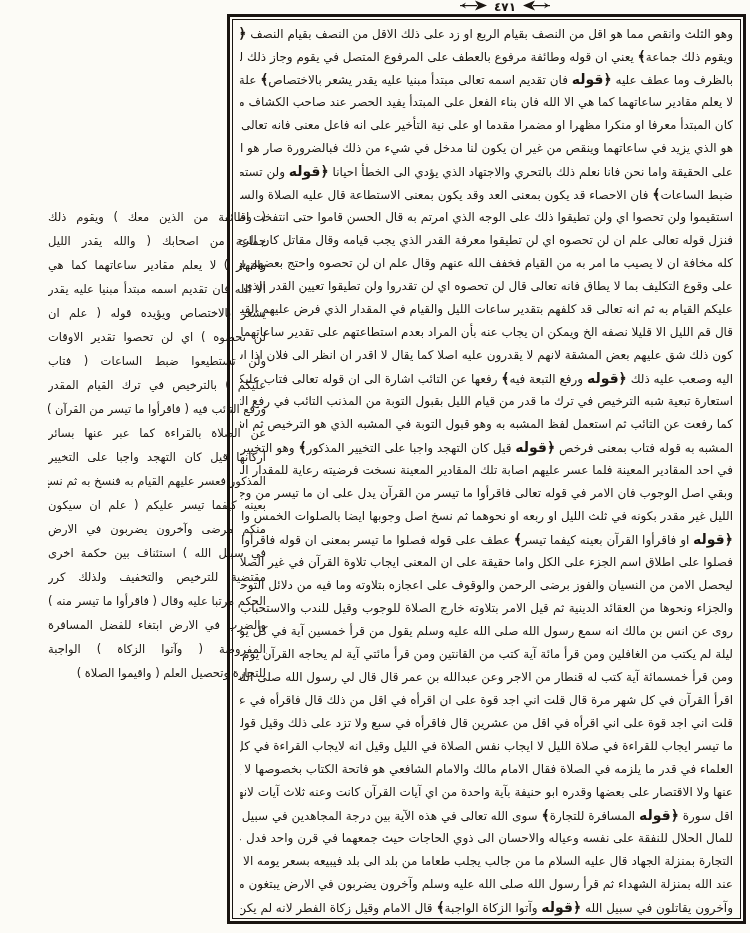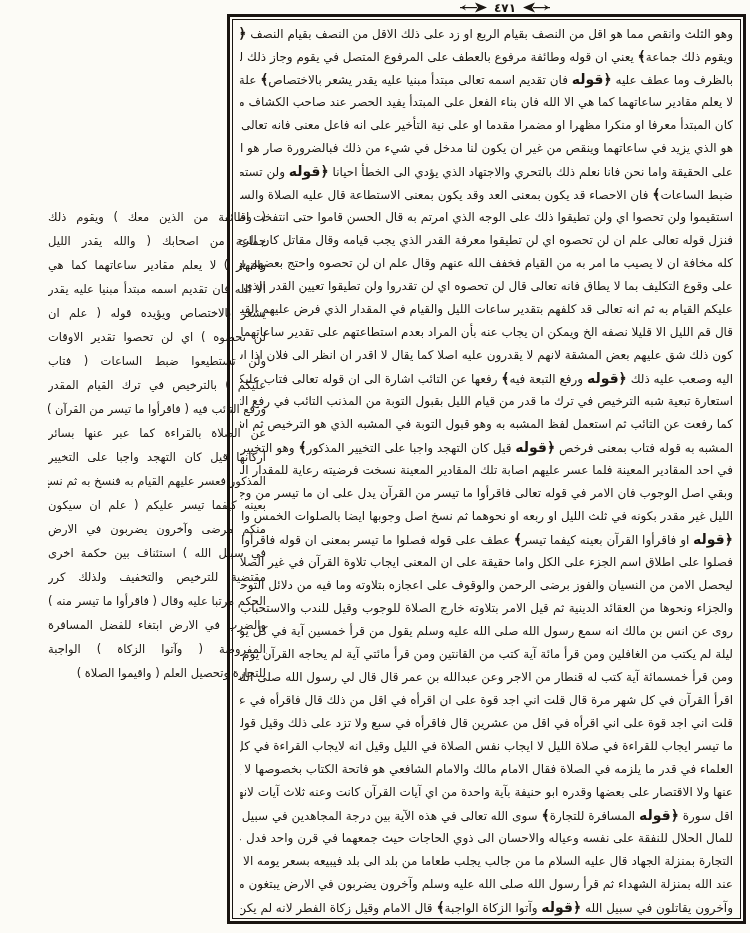--- a/index.html
+++ b/index.html
@@ -7,21 +7,21 @@
     position:relative;
     width:750px;height:933px;
     background:#fcfbf6;
     font-family:"DejaVu Sans",sans-serif;
     color:#1c1712;
     overflow:hidden;
   }
   
   .pagenum-wrap{
     position:absolute;top:0;left:420px;width:170px;height:15px;
-    display:flex;align-items:center;justify-content:center;gap:6px;
+    display:flex;justify-content:center;gap:6px;
     direction:rtl;
   }
   .pagenum{
     font-size:12px;font-weight:bold;letter-spacing:1px;line-height:14px;
   }
   .orn{width:30px;height:11px;display:block;}
   .orn svg{display:block;width:100%;height:100%;}
   .orn.flip{transform:scaleX(-1);}
   
   .frame{

